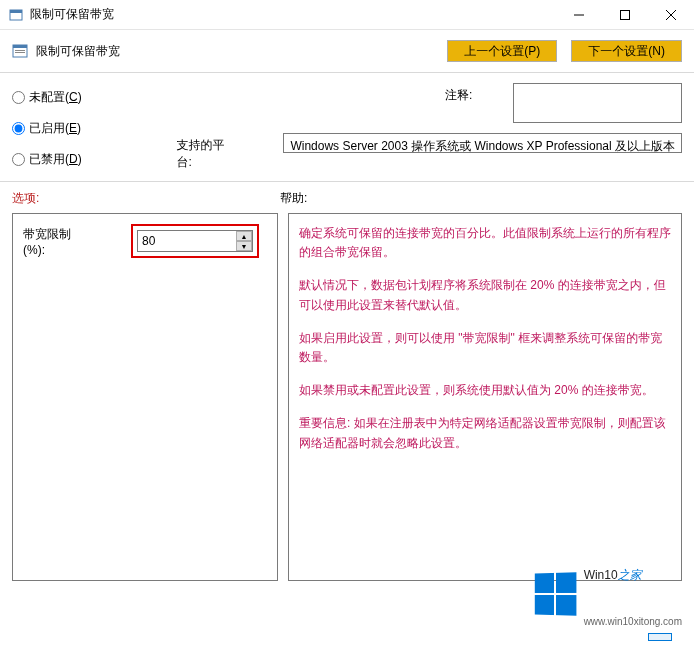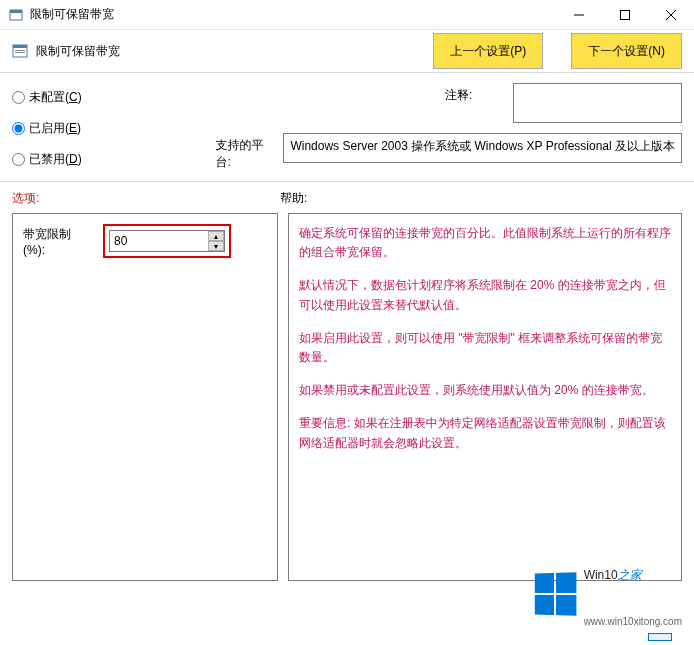--- a/index.html
+++ b/index.html
@@ -7,50 +7,50 @@
     
     .titlebar { height: 30px; display: flex; align-items: center; border-bottom: 1px solid #e5e5e5; }
     .titlebar-icon { width: 16px; height: 16px; margin: 0 6px 0 8px; display: flex; align-items: center; justify-content: center; }
     .titlebar-text { flex: 1; color: #000; }
     .titlebar-btns { display: flex; }
     .titlebar-btn { width: 46px; height: 30px; display: flex; align-items: center; justify-content: center; color: #000; }
     
     .toolbar { height: 42px; display: flex; align-items: center; padding: 0 12px; gap: 8px; }
     .toolbar-icon { width: 16px; height: 16px; display: flex; align-items: center; justify-content: center; }
     .toolbar-title { flex: 1; color: #000; }
-    .nav-btn { height: 36px; padding: 0 16px; border: 1px solid #adadad; background: #fde047; cursor: pointer; display: flex; align-items: center; margin-left: 20px; }
+    .nav-btn { height: 22px; padding: 0 16px; border: 1px solid #adadad; background: #eab308; cursor: pointer; display: flex; align-items: center; margin-left: 6px; }
     
     .hr { border-top: 1px solid #d9d9d9; }
     
     .middle { display: flex; padding: 10px 12px 0 12px; gap: 10px; }
     .left-col { width: 108px; display: flex; flex-direction: column; gap: 14px; padding-top: 6px; }
     .right-col { flex: 1; display: flex; flex-direction: column; gap: 10px; align-items: flex-end; }
     
     .radio-row { display: flex; align-items: center; gap: 4px; cursor: pointer; }
     .radio-row input { margin: 0; }
     .underline { text-decoration: underline; }
     
     .fieldrow { display: flex; align-items: flex-start; gap: 8px; }
     .fieldlabel { width: 60px; color: #000; padding-top: 4px; }
     .textbox { flex: 1; border: 1px solid #7a7a7a; padding: 4px 6px; background: #fff; height: 40px; resize: none; overflow-y: auto; }
-    .textbox.short { height: 30px; overflow-y: scroll; }
+    .textbox.short { height: 20px; overflow-y: scroll; margin-left: 39px; }
     
     .section-labels { display: flex; padding: 8px 12px 6px 12px; }
     .section-label-left { width: 268px; color: #b91c1c; }
     .section-label-right { color: #000000; }
     
     .bottom { display: flex; padding: 0 12px 12px 12px; gap: 10px; height: 380px; }
     .panel { flex: 1; border: 1px solid #7a7a7a; background: #fff; }
     .options-panel { padding: 10px; display: flex; flex-direction: column; width: 266px; flex: none; }
     .help-panel { padding: 10px; overflow-y: scroll; line-height: 1.6; color: #be185d; }
     .help-panel p { margin-bottom: 14px; }
     
     .spinner-row { display: flex; align-items: center; gap: 8px; }
     .spinner-label { width: 72px; color: #000; }
-    .spinner-wrap { position: relative; border: 2px solid #d00; padding: 4px; }
+    .spinner-wrap { position: relative; border: 2px solid #d00; padding: 4px; margin-left: 28px; }
     .spinner-input { width: 116px; height: 22px; border: 1px solid #7a7a7a; padding: 0 18px 0 4px; }
     .spinner-btns { position: absolute; right: 5px; top: 5px; width: 16px; height: 20px; display: flex; flex-direction: column; }
     .spinner-btn { flex: 1; border: 1px solid #adadad; background: #e1e1e1; font-size: 7px; display: flex; align-items: center; justify-content: center; cursor: pointer; }
     
     .watermark { position: absolute; right: 12px; bottom: 18px; display: flex; align-items: center; gap: 8px; pointer-events: none; }
     .win-logo { width: 42px; height: 42px; display: grid; grid-template-columns: 1fr 1fr; grid-template-rows: 1fr 1fr; gap: 2px; transform: perspective(100px) rotateY(-8deg); }
     .win-logo div { background: #0078d7; }
     .wm-text { display: flex; flex-direction: column; color: #333; gap: 32px; }
     .wm-main { font-size: 20px; font-weight: 500; color: #222; }
     .wm-main .em { font-style: italic; color: #0078d7; }

